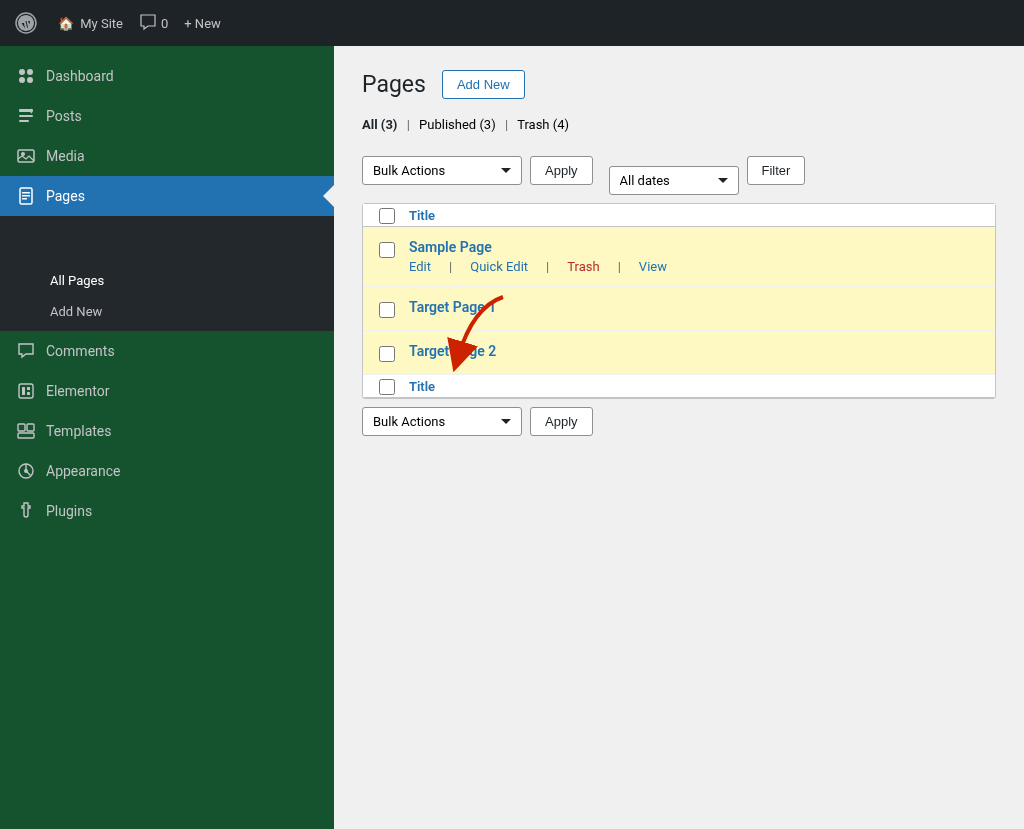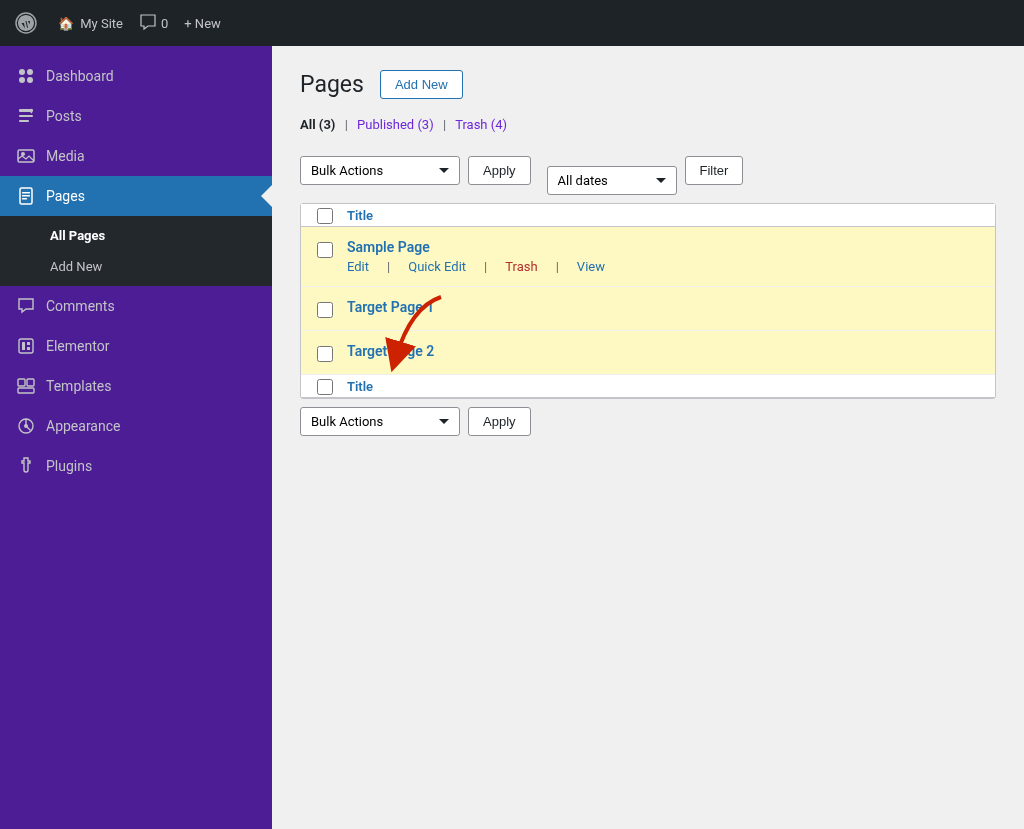--- a/index.html
+++ b/index.html
@@ -53,22 +53,22 @@
 
     
     .layout {
       display: flex;
       margin-top: 46px;
       min-height: calc(829px - 46px);
     }
 
     
     .sidebar {
-      width: 272px;
-      background: #4c1d95;
+      width: 334px;
+      background: #14532d;
       flex-shrink: 0;
       padding-top: 10px;
     }
     .sidebar-item {
       display: flex;
       align-items: center;
       gap: 10px;
       padding: 10px 16px;
       color: #c3c4c7;
       cursor: pointer;
@@ -101,21 +101,21 @@
     .sidebar-submenu {
       background: #23282d;
       padding: 4px 0;
     }
     .sidebar-submenu-item {
       padding: 8px 16px 8px 50px;
       color: #c3c4c7;
       cursor: pointer;
       font-size: 13px;
     }
-    .sidebar-submenu-item.active { color: #fff; font-weight: 700; }
+    .sidebar-submenu-item.active { color: #fff; font-weight: 400; margin-top: 45px; }
 
     
     .main {
       flex: 1;
       padding: 24px 28px;
       background: #f0f0f1;
     }
 
     .page-header {
       display: flex;
@@ -139,21 +139,21 @@
       font-weight: 500;
     }
 
     
     .filter-links {
       margin-bottom: 14px;
       font-size: 13px;
       color: #646970;
     }
     .filter-links a {
-      color: #6d28d9;
+      color: #000000;
       text-decoration: none;
       cursor: pointer;
     }
     .filter-links .separator { margin: 0 6px; color: #646970; }
     .filter-links .current { font-weight: 700; color: #1d2327; }
 
     
     .bulk-bar {
       display: flex;
       align-items: center;

